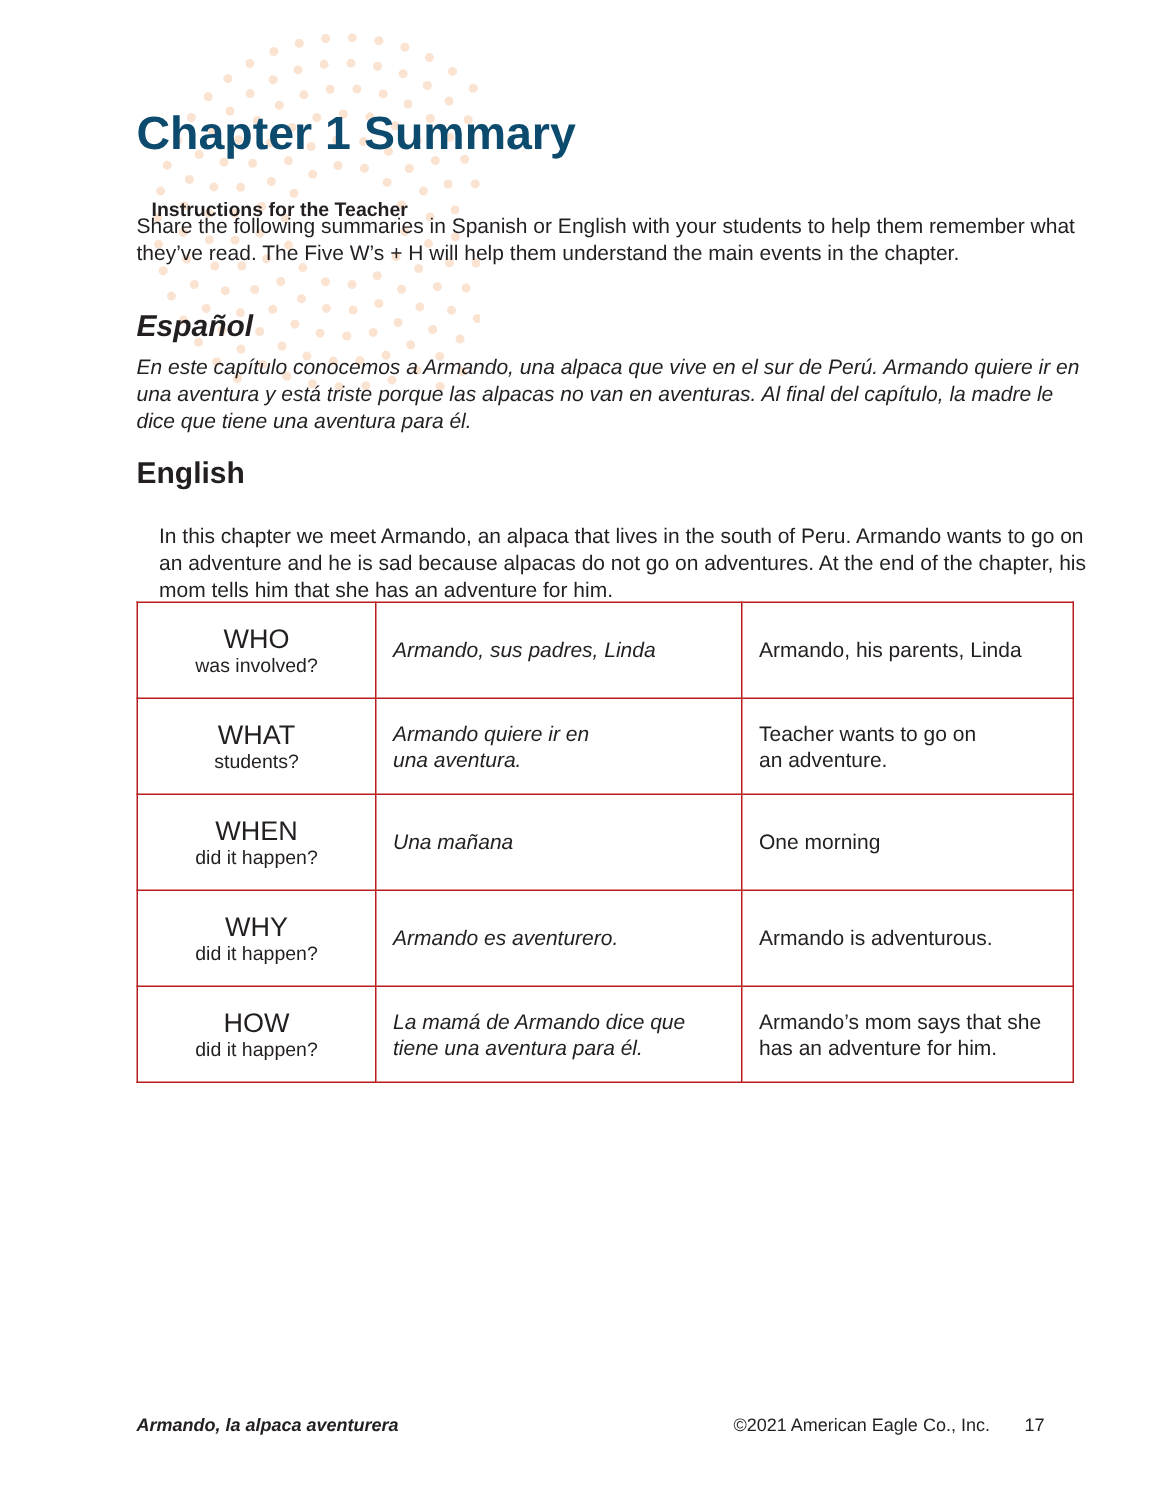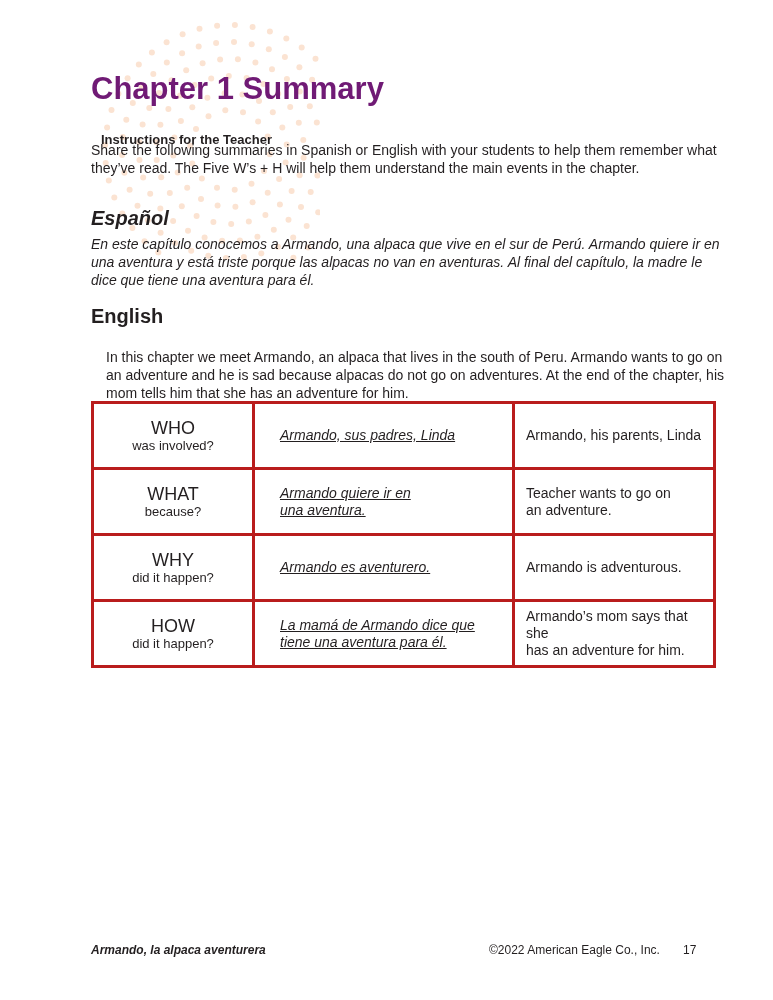--- a/index.html
+++ b/index.html
@@ -5,21 +5,21 @@
     html, body { margin: 0; padding: 0; }
     body {
       width: 773px; height: 1000px; position: relative; overflow: hidden;
       background: #ffffff; color: #231f20;
       font-family: "Liberation Sans", sans-serif;
     }
     .dots { position: absolute; left: 0; top: 0; width: 320px; height: 260px; z-index: 0; }
     .content { position: absolute; left: 91px; top: 0; width: 630px; z-index: 1; }
     .title {
       position: absolute; top: 71px; left: 0; margin: 0;
-      font-size: 31px; font-weight: bold; color: #701a75; letter-spacing: 0px;
+      font-size: 31px; font-weight: bold; color: #0c4a6e; letter-spacing: 0px;
       white-space: nowrap;
     }
     .instr-head {
       position: absolute; top: 122px; left: 0; margin: 10px;
       font-size: 13px; font-weight: bold;
     }
     .instr-body {
       position: absolute; top: 141px; left: 0; width: 630px; margin: 0;
       font-size: 14px; line-height: 18px;
     }
@@ -37,25 +37,25 @@
     }
     .en-body {
       position: absolute; top: 333px; left: 0; width: 630px; margin: 15px;
       font-size: 14px; line-height: 18px;
     }
     .wtable {
       position: absolute; left: 91px; top: 401px; width: 625px;
       border-collapse: collapse; z-index: 1;
     }
     .wtable td {
-      border: 3px solid #b91c1c; height: 63px; padding: 0;
+      border: 1px solid #b91c1c; height: 63px; padding: 0;
       vertical-align: middle; font-size: 14px; line-height: 17px;
     }
     .wtable td.q { width: 158px; text-align: center; }
-    .wtable td.es { width: 232px; padding-left: 25px; font-style: italic; text-decoration: underline; }
+    .wtable td.es { width: 232px; padding-left: 11px; font-style: italic; }
     .wtable td.en { padding-left: 11px; }
     .q-big { display: block; font-size: 18px; line-height: 20px; }
     .q-small { display: block; font-size: 13px; line-height: 15px; }
     .cell-line { display: block; }
     .footer { position: absolute; top: 943px; left: 91px; width: 625px; font-size: 12px; z-index: 1; }
     .footer-title { position: absolute; left: 0; top: 0; font-weight: bold; font-style: italic; white-space: nowrap; }
     .footer-copy { position: absolute; left: 398px; top: 0; white-space: nowrap; }
     .footer-page { position: absolute; left: 592px; top: 0; white-space: nowrap; }
   </style>
 </head>
@@ -231,33 +231,45 @@
         <td class="es">
           <span class="cell-line">Armando, sus padres, Linda</span>
         </td>
         <td class="en">
           <span class="cell-line">Armando, his parents, Linda</span>
         </td>
       </tr>
       <tr>
         <td class="q">
           <span class="q-big">WHAT</span>
-          <span class="q-small">because?</span>
+          <span class="q-small">students?</span>
         </td>
         <td class="es">
           <span class="cell-line">Armando quiere ir en</span>
           <span class="cell-line">una aventura.</span>
         </td>
         <td class="en">
           <span class="cell-line">Teacher wants to go on</span>
           <span class="cell-line">an adventure.</span>
         </td>
       </tr>
       <tr>
         <td class="q">
+          <span class="q-big">WHEN</span>
+          <span class="q-small">did it happen?</span>
+        </td>
+        <td class="es">
+          <span class="cell-line">Una mañana</span>
+        </td>
+        <td class="en">
+          <span class="cell-line">One morning</span>
+        </td>
+      </tr>
+      <tr>
+        <td class="q">
           <span class="q-big">WHY</span>
           <span class="q-small">did it happen?</span>
         </td>
         <td class="es">
           <span class="cell-line">Armando es aventurero.</span>
         </td>
         <td class="en">
           <span class="cell-line">Armando is adventurous.</span>
         </td>
       </tr>
@@ -273,15 +285,15 @@
         <td class="en">
           <span class="cell-line">Armando’s mom says that she</span>
           <span class="cell-line">has an adventure for him.</span>
         </td>
       </tr>
     </tbody>
 </table>
 
 <div class="footer">
   <span class="footer-title">Armando, la alpaca aventurera</span>
-  <span class="footer-copy">©2022 American Eagle Co., Inc.</span>
+  <span class="footer-copy">©2021 American Eagle Co., Inc.</span>
   <span class="footer-page">17</span>
 </div>
 
 </body></html>

